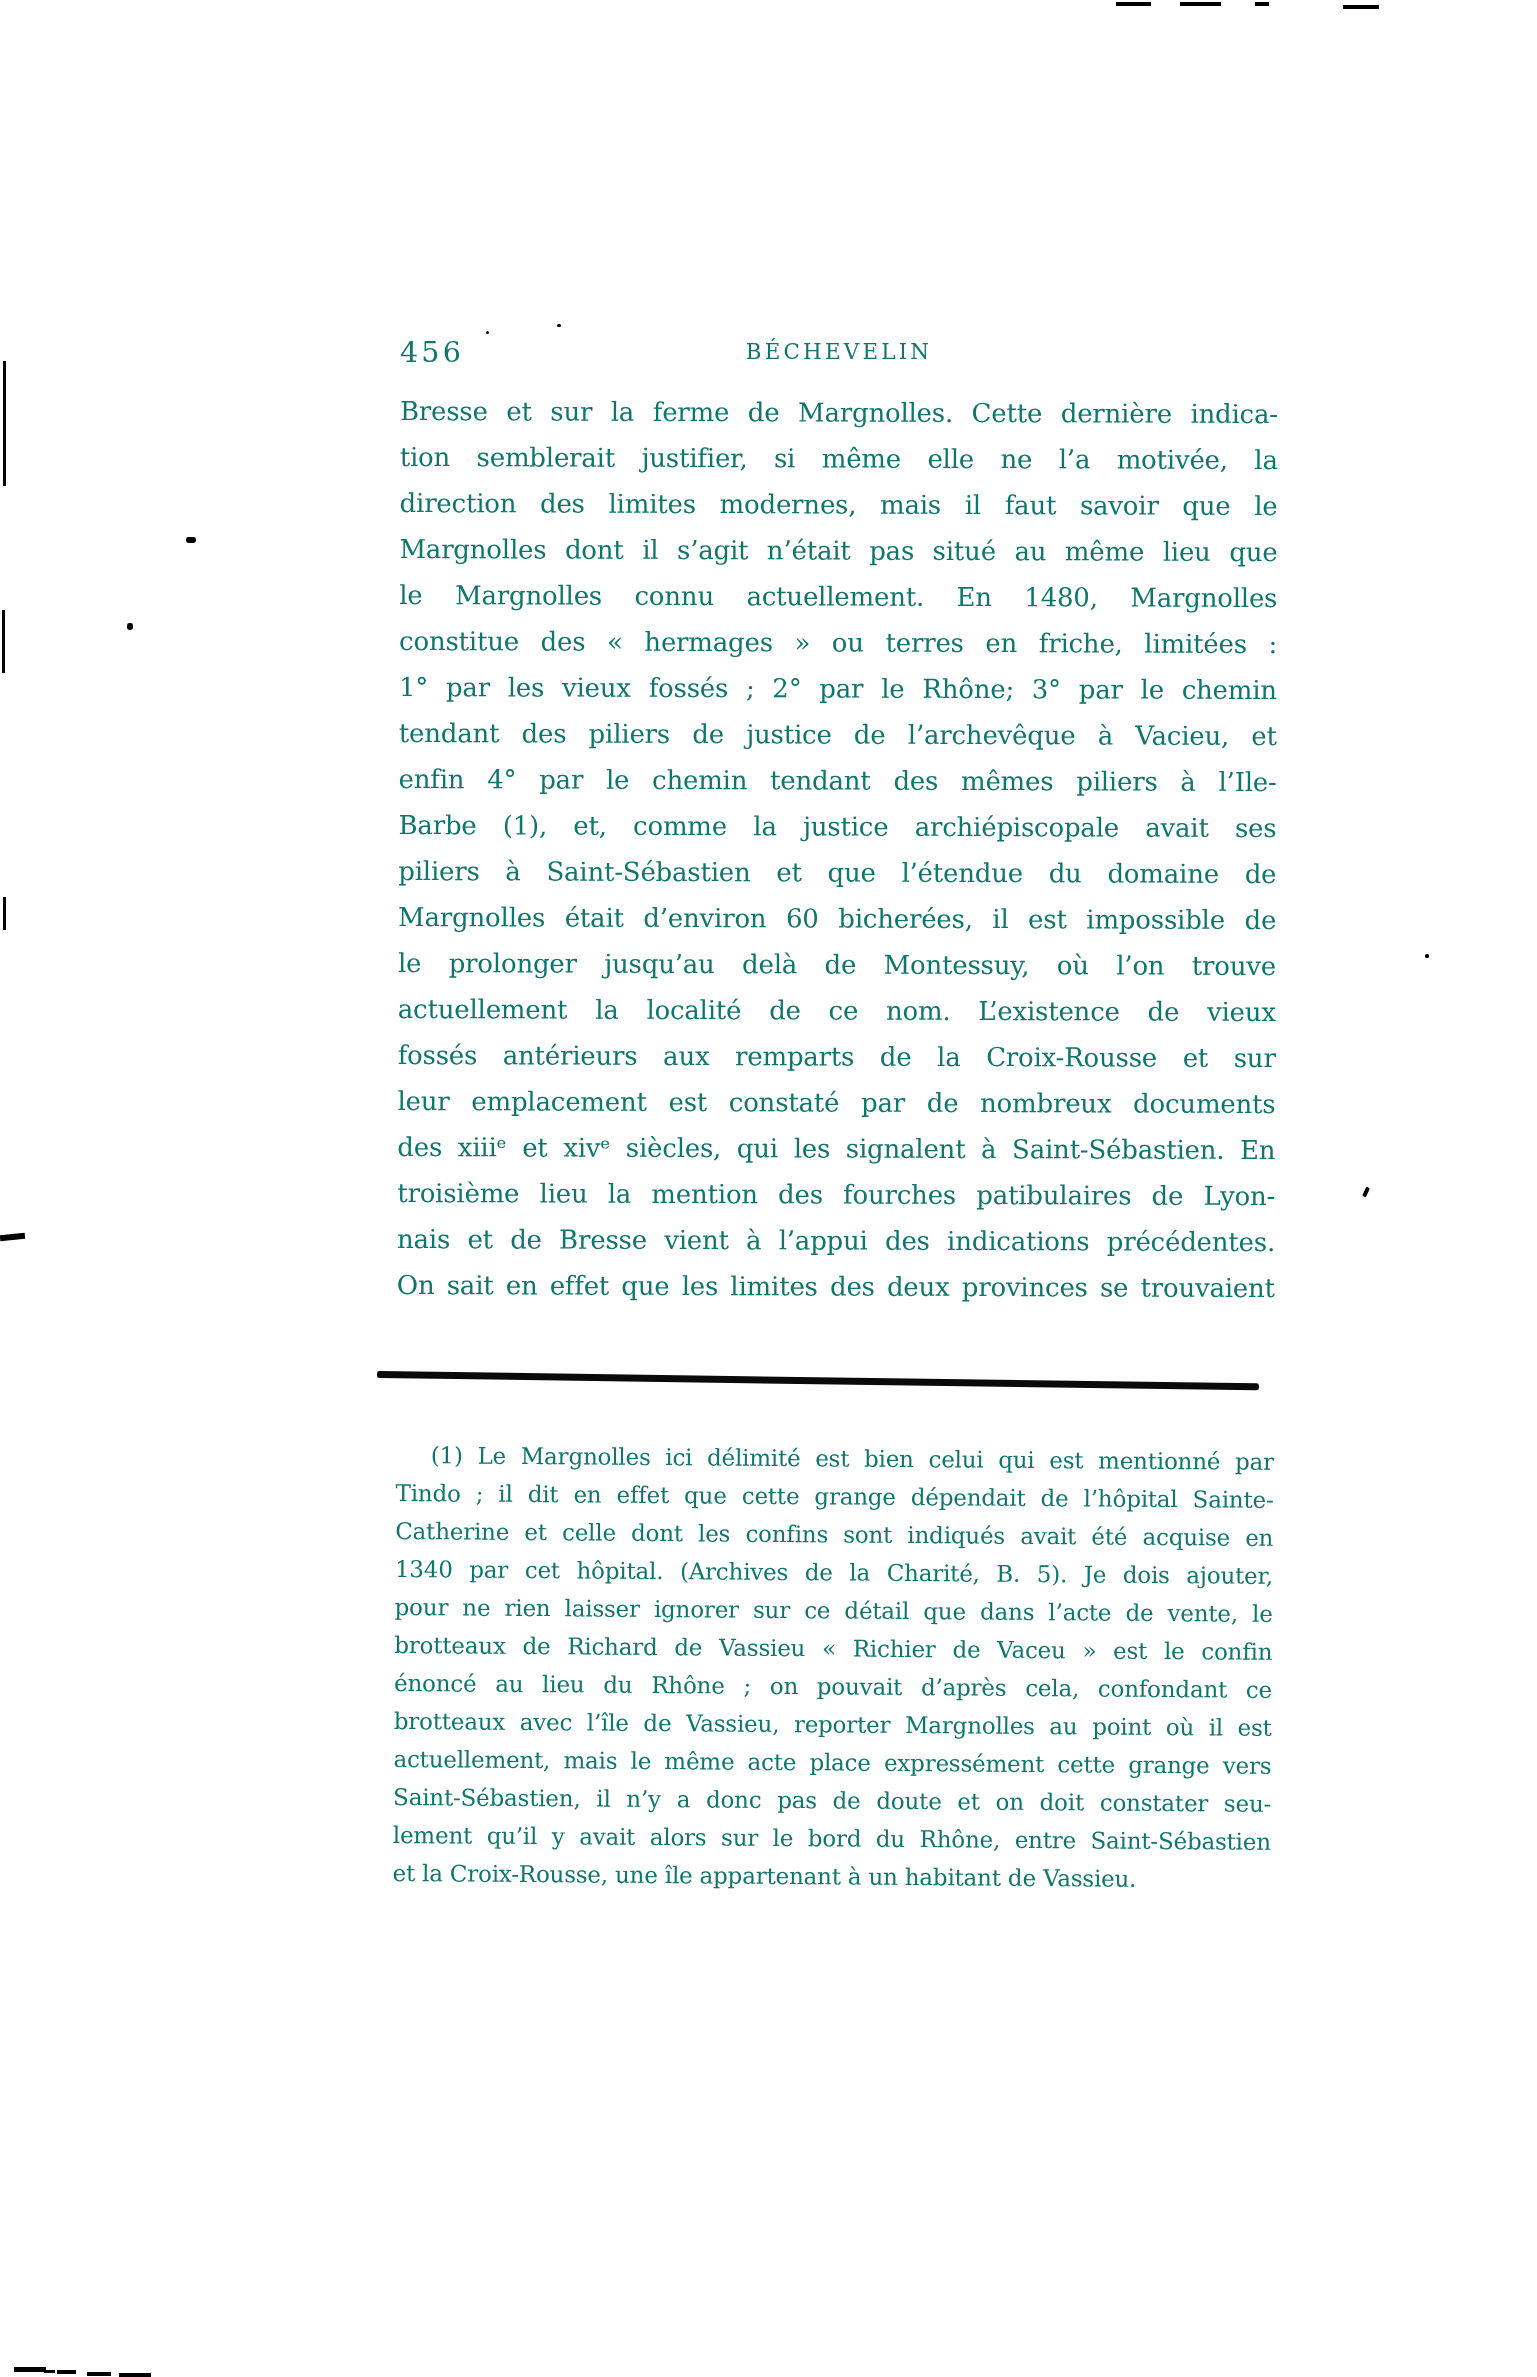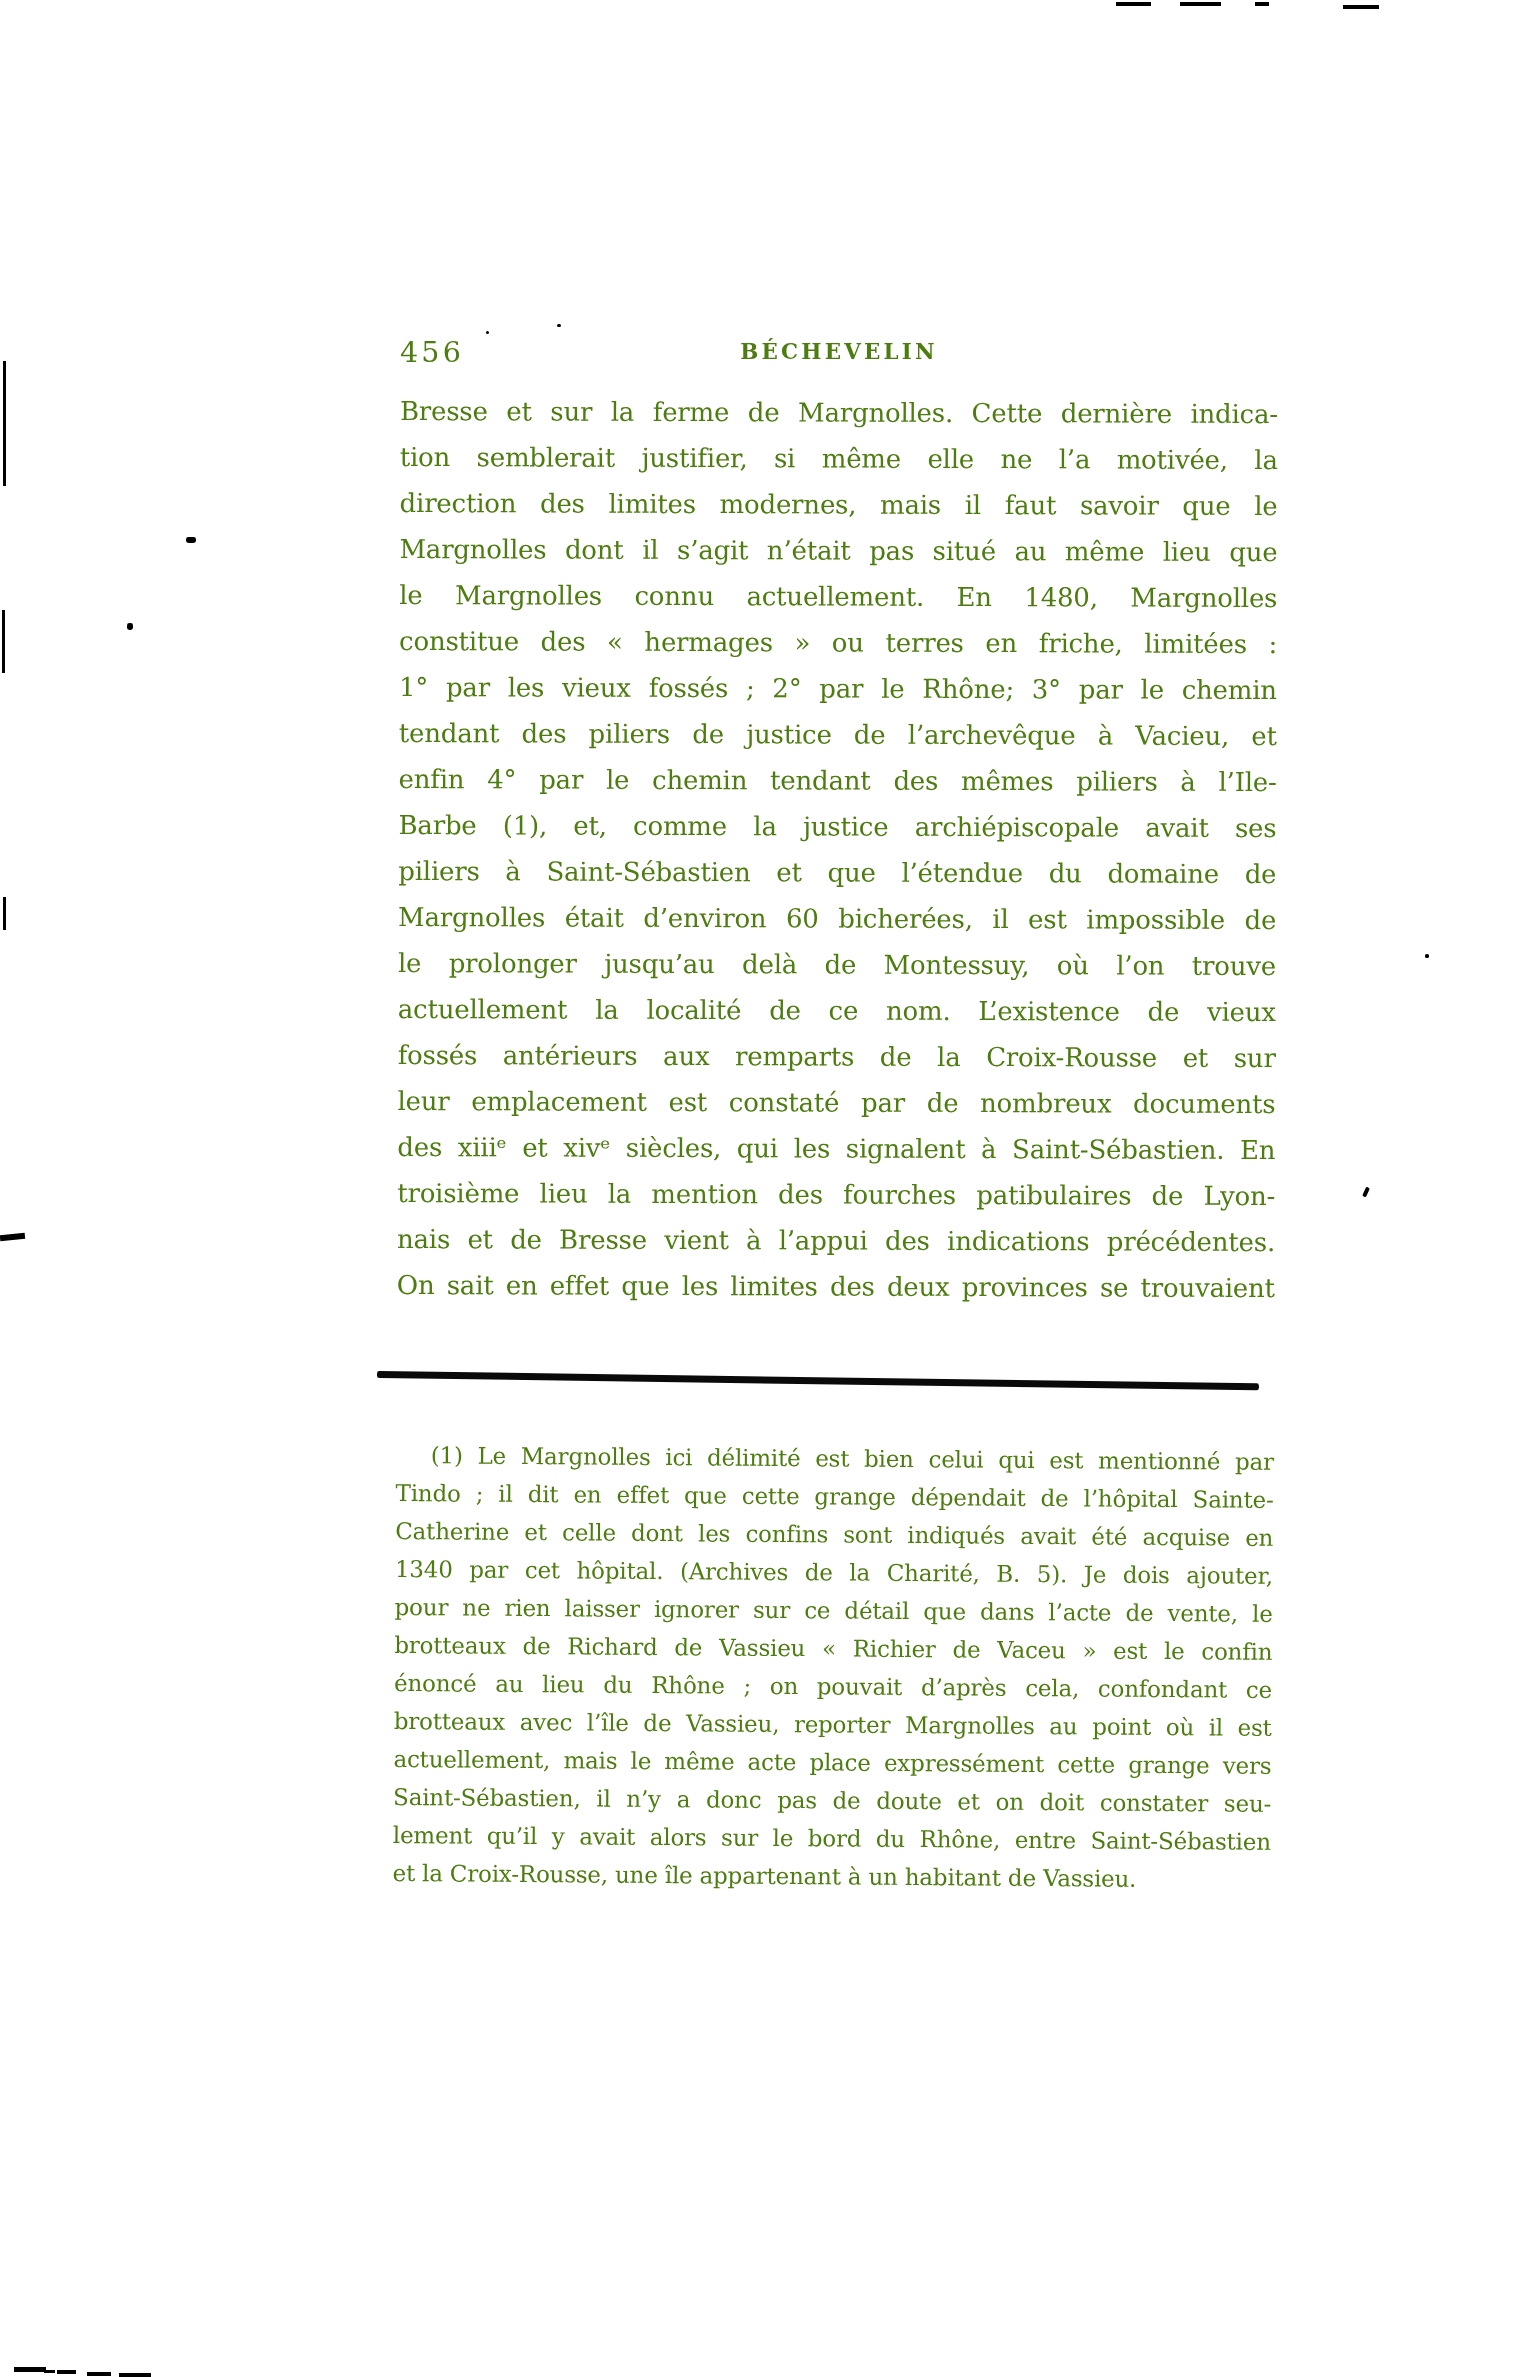--- a/index.html
+++ b/index.html
@@ -2,21 +2,21 @@
 <html style="font-size:12.7px"><head>
 <meta charset="utf-8">
 <style>
   html, body { margin: 0; padding: 0; background: #e8e8e8; }
   .page {
     position: relative;
     width: 1537px;
     height: 2377px;
     background: #ffffff;
     font-family: "DejaVu Serif", "Liberation Serif", serif;
-    color: #4d7c0f;
+    color: #0f766e;
     overflow: hidden;
   }
   .header {
     position: absolute;
     top: 336px;
     left: 400px;
     width: 878px;
     height: 36px;
   }
   .pagenum {
@@ -27,21 +27,21 @@
     letter-spacing: 3.2px;
     font-weight: 400;
   }
   .running-head {
     position: absolute;
     left: 0;
     right: 0;
     top: 3.2px;
     text-align: center;
     font-size: 21.4px;
-    font-weight: bold;
+    font-weight: normal;
     letter-spacing: 3.2px;
   }
   .body-text {
     position: absolute;
     top: 388px;
     left: 400px;
     width: 878px;
     font-size: 26px;
     line-height: 46px;
     letter-spacing: -0.2px;

